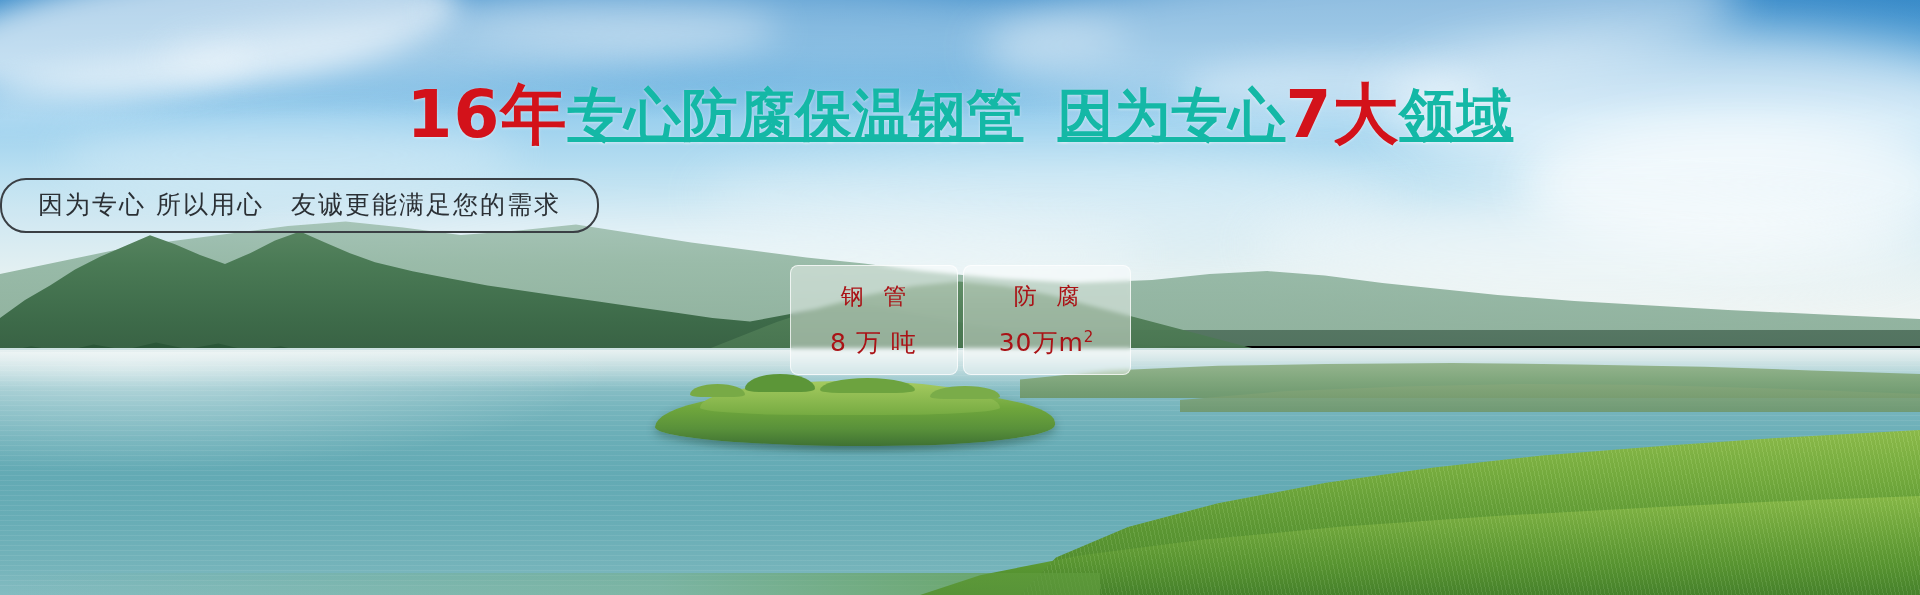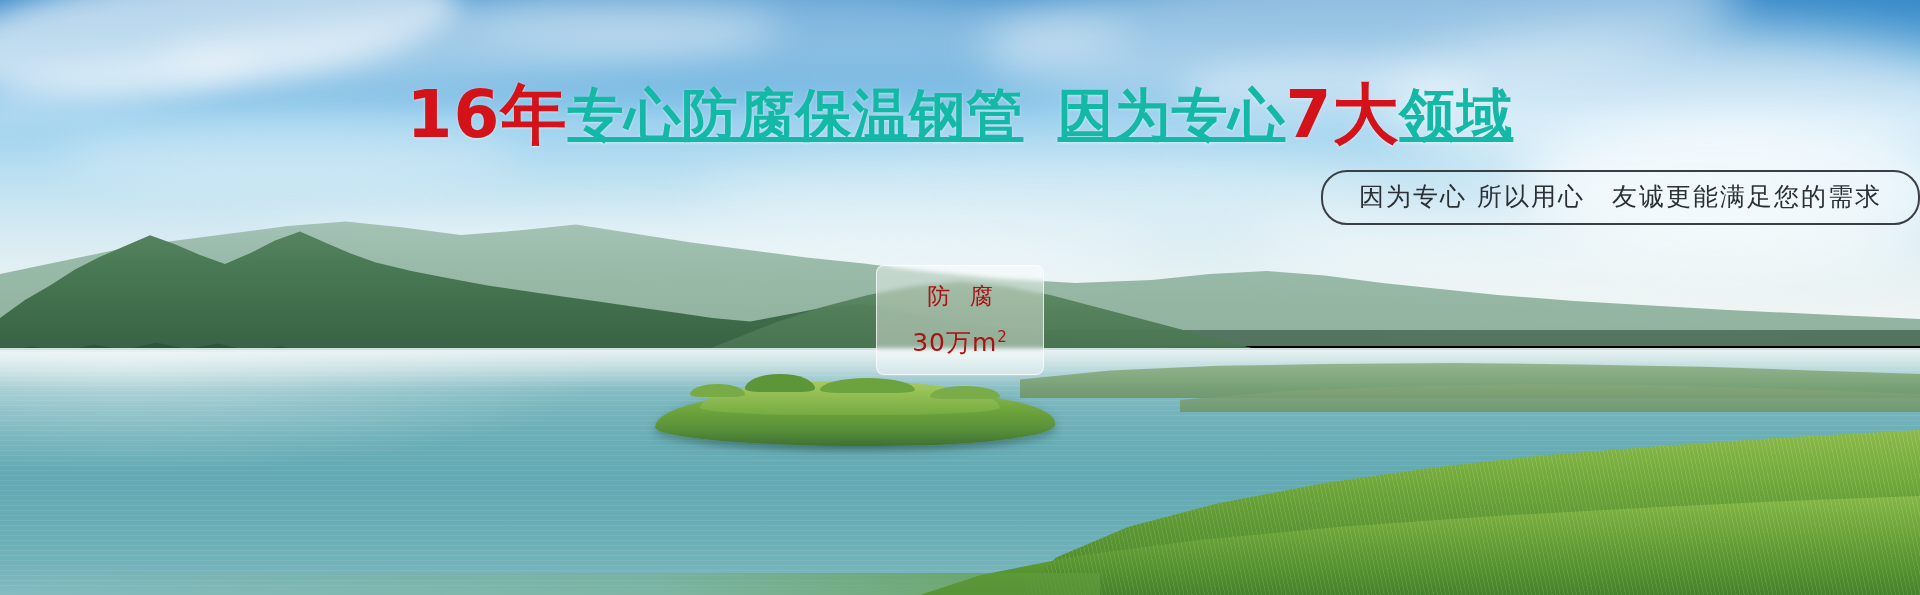--- a/index.html
+++ b/index.html
@@ -197,22 +197,22 @@
     line-height:1;
     letter-spacing:1px;
     white-space:nowrap;
     text-shadow:0 1px 3px rgba(255,255,255,.45);
   }
   .hl-red  { color:#d3121a; font-size:66px; vertical-align:-3px; }
   .hl-dark { color:#14b8a6;text-decoration:underline; }
   .hl-gap  { display:inline-block; width:34px; }
 
   .subtitle-wrap {
-    position:absolute; left:0; top:170px; width:1920px;
-    display:flex; justify-content:flex-end;
+    position:absolute; left:0; top:178px; width:1920px;
+    display:flex; justify-content:flex-start;
   }
   .subtitle {
     border:2px solid #3a3f44;
     border-radius:26px;
     padding:8px 36px 10px;
     font-family:"DejaVu Sans","Liberation Sans",sans-serif;
     font-size:25px;
     color:#2b3035;
     letter-spacing:2px;
     white-space:nowrap;
@@ -301,20 +301,26 @@
   <div class="headline">
     <span class="hl-red">16</span><span class="hl-red">年</span><span class="hl-dark">专心防腐保温钢管</span><span class="hl-gap"></span><span class="hl-dark">因为专心</span><span class="hl-red">7</span><span class="hl-red">大</span><span class="hl-dark">领域</span>
   </div>
 
   <div class="subtitle-wrap">
     <div class="subtitle">因为专心 所以用心　友诚更能满足您的需求</div>
   </div>
 
   <div class="cards">
 
+    <div class="card">
+      <div class="card-label">钢 管</div>
+      <div class="card-value">
+        <span>8 万 吨</span>
+      </div>
+    </div>
 
     <div class="card">
       <div class="card-label">防 腐</div>
       <div class="card-value">
         <span>30万m</span><sup>2</sup>
       </div>
     </div>
 
 
   </div>

